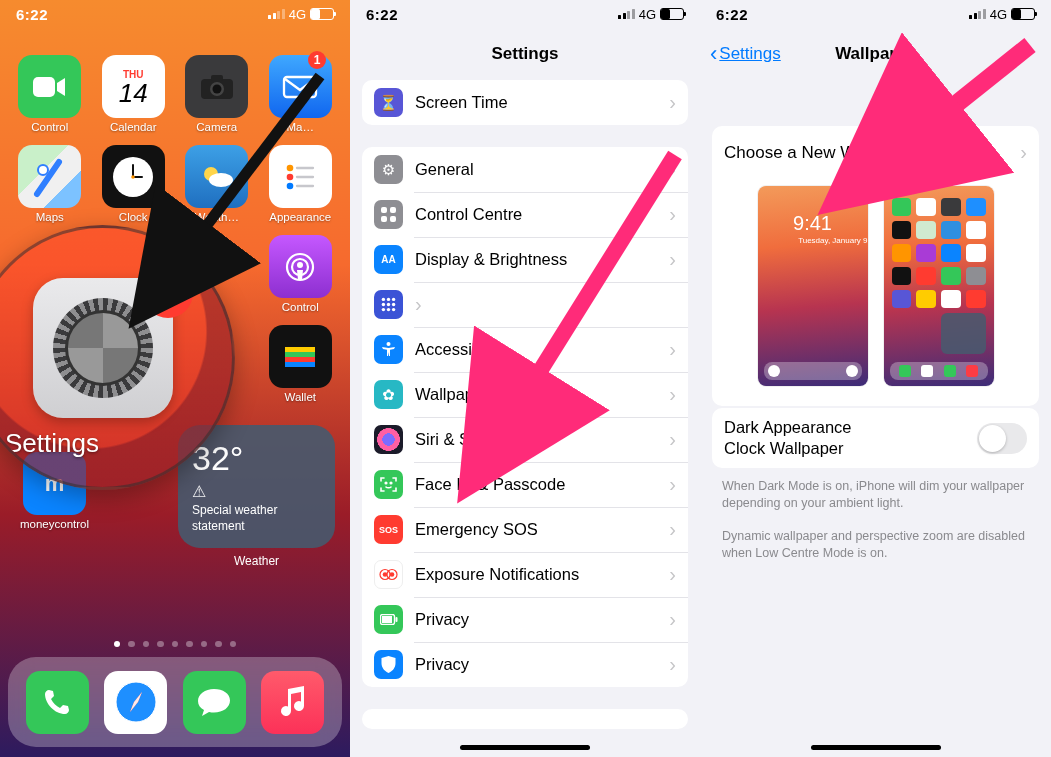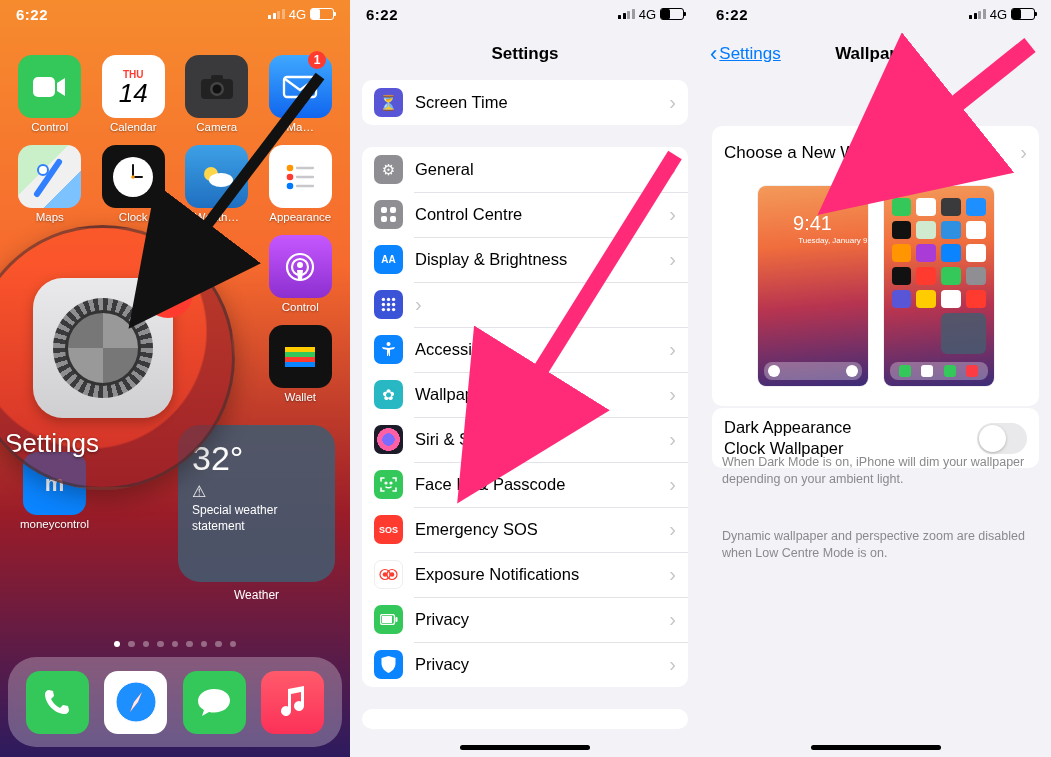--- a/index.html
+++ b/index.html
@@ -25,21 +25,21 @@
   .grid { position:absolute; top:55px; left:0; right:0; padding:0 18px; display:grid; grid-template-columns:repeat(4,1fr); column-gap:20px; row-gap:12px; }
   .app { display:flex; flex-direction:column; align-items:center; position:relative; }
   .app .icon { width:63px; height:63px; border-radius:14px; display:flex; align-items:center; justify-content:center; font-size:28px; }
   .app .label { margin-top:3px; font-size:11.5px; text-align:center; text-shadow:0 1px 2px rgba(0,0,0,.4);}
   .badge { position:absolute; top:-4px; right:6px; min-width:18px; height:18px; border-radius:9px; background:#ff3b30; color:#fff; font-size:12px; font-weight:600; display:flex; align-items:center; justify-content:center; padding:0 4px; }
 
   .cal-chip { background:#fff; color:#000; flex-direction:column; line-height:1; }
   .cal-chip .dow { color:#ff3b30; font-size:10px; font-weight:700; margin-top:2px; }
   .cal-chip .day { font-size:26px; font-weight:400;font-style:italic; }
 
-  .widget { position:absolute; top:425px; right:15px; width:157px; height:157px; border-radius:22px; background:rgba(70,90,110,.9); color:#fff; padding:14px 14px 8px; }
+  .widget { position:absolute; top:425px; right:15px; width:157px; height:123px; border-radius:22px; background:rgba(70,90,110,.9); color:#fff; padding:14px 14px 8px; }
   .widget .temp { font-size:34px; font-weight:300; }
   .widget .wlabel { position:absolute; bottom:-20px; width:100%; left:0; text-align:center; font-size:12px; }
   .widget .wicon { font-size:16px; opacity:.9; display:block; margin:4px 0 2px; }
   .widget .wtext { font-size:12px; line-height:1.3; }
 
   .pager { position:absolute; bottom:110px; left:0; right:0; display:flex; justify-content:center; gap:8px; }
   .pager span { width:6.5px; height:6.5px; border-radius:50%; background:rgba(255,255,255,.35); }
   .pager span.active { background:#fff; }
 
   .dock { position:absolute; bottom:10px; left:8px; right:8px; height:90px; border-radius:28px; background:rgba(255,255,255,.28); backdrop-filter:blur(10px); display:flex; align-items:center; justify-content:space-around; padding:0 10px; }
@@ -530,21 +530,21 @@
   <div class="section dark">
     <div class="dtext">
       <div>Dark Appearance</div>
       <div>Clock Wallpaper</div>
     </div>
     <div class="toggle">
         <i></i>
       </div>
   </div>
 
-  <div class="foot" style="top:454px">When Dark Mode is on, iPhone will dim your wallpaper depending on your ambient light.</div>
+  <div class="foot" style="top:478px">When Dark Mode is on, iPhone will dim your wallpaper depending on your ambient light.</div>
   <div class="foot" style="top:528px">Dynamic wallpaper and perspective zoom are disabled when Low Centre Mode is on.</div>
 
   <div class="homebar"></div>
 
   <div class="arrow" style="top:35px;left:205px">
     <svg width="140" height="120">
         <defs>
           <marker id="ah3" markerWidth="10" markerHeight="10" refX="2" refY="5" orient="auto">
             <path d="M0,0 L10,5 L0,10 z" fill="#ff2b79"></path>
           </marker>

